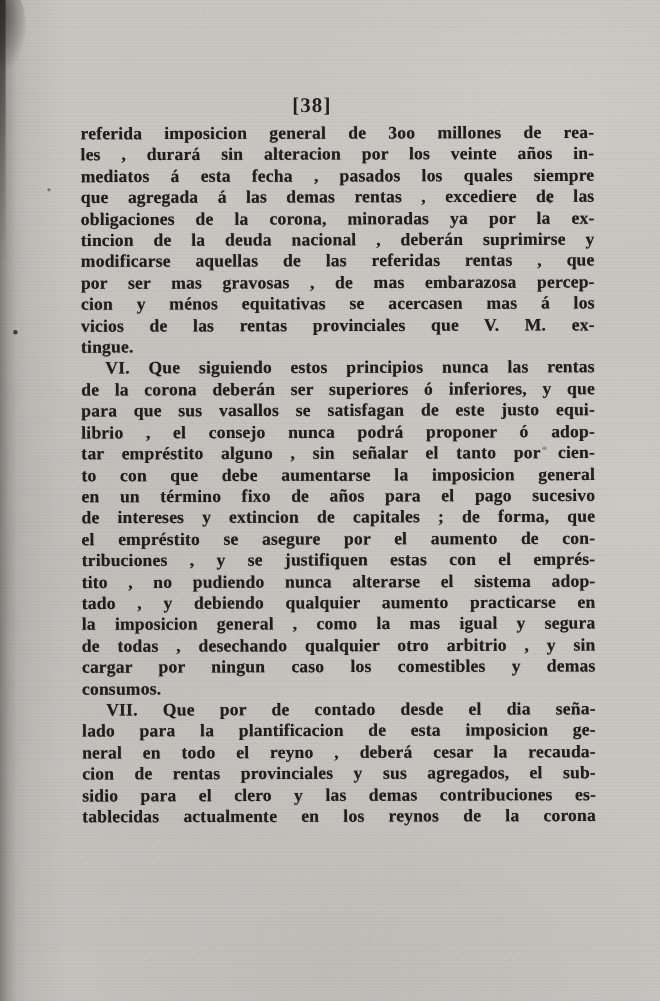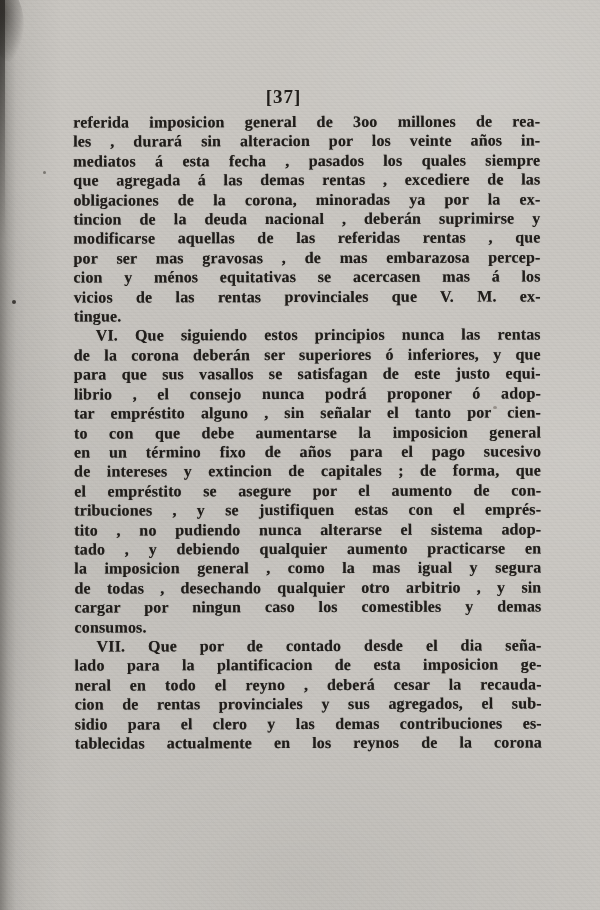--- a/index.html
+++ b/index.html
@@ -87,21 +87,21 @@
   <div class="grain"></div>
   <div class="edge-left"></div>
   <div class="edge-line"></div>
   <div class="smudge-topleft"></div>
 
   <div class="speck speck-1"></div>
   <div class="speck speck-2"></div>
   <div class="speck speck-3"></div>
   <div class="speck speck-4"></div>
 
-  <div class="page-number">[37]</div>
+  <div class="page-number">[38]</div>
 
   <div class="text-block">
       <div class="para">
         <div class="line">referida imposicion general de 3oo millones de rea-</div>
         <div class="line">les , durará sin alteracion por los veinte años in-</div>
         <div class="line">mediatos á esta fecha , pasados los quales siempre</div>
         <div class="line">que agregada á las demas rentas , excediere de las</div>
         <div class="line">obligaciones de la corona, minoradas ya por la ex-</div>
         <div class="line">tincion de la deuda nacional , deberán suprimirse y</div>
         <div class="line">modificarse aquellas de las referidas rentas , que</div>

